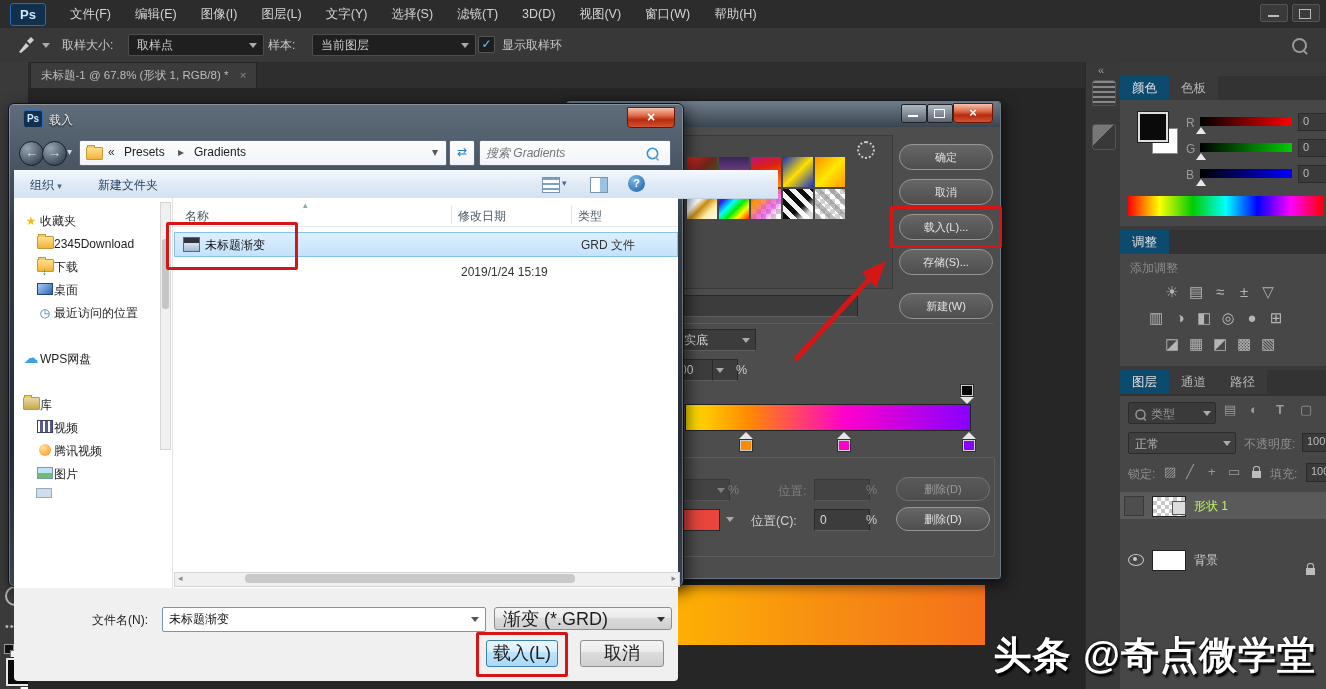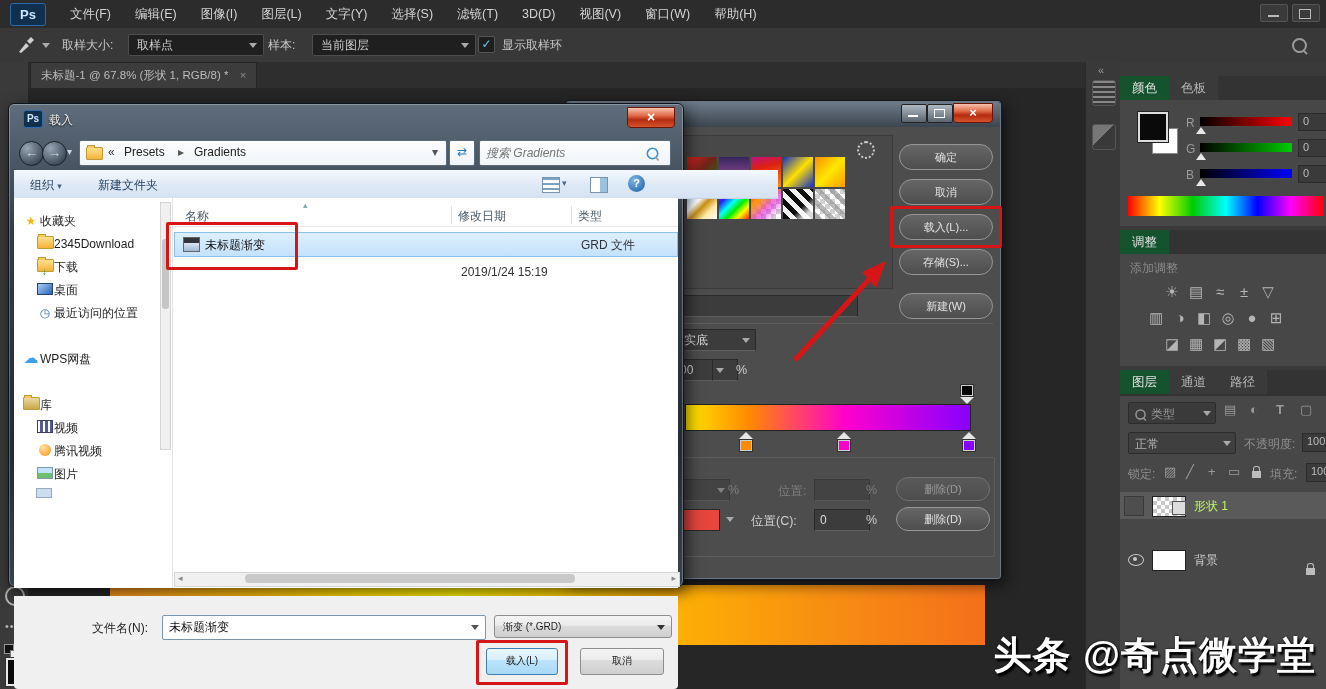--- a/index.html
+++ b/index.html
@@ -27,21 +27,21 @@
     box-shadow:inset 0 0 0 1px rgba(255,255,255,.28), 3px 5px 16px rgba(0,0,0,.65);
     background:linear-gradient(180deg,#5f6d7c,#333d49 26%,#232b35 72%,#39434f);}
   .gdialog{left:565px;top:100px;width:435px;height:478px;border-radius:4px;z-index:5;
     background:#4d4d4d;border:1px solid #15181c;
     box-shadow:inset 0 0 0 1px #6b7684, 3px 5px 14px rgba(0,0,0,.6);}
   .aeroclose{background:linear-gradient(180deg,#f7c2ae,#e06a48 40%,#b42b10 62%,#d4542e);
     border:1px solid #6d1404;border-radius:0 0 4px 4px;color:#fff;text-align:center;font-weight:bold;}
   .psbtn{background:linear-gradient(180deg,#666,#4e4e4e);border:1px solid #969696;border-radius:13px;
     color:#e2e2e2;text-align:center;font-size:11px;}
   .w7btn{background:linear-gradient(180deg,#f4f4f4,#ebebeb 45%,#dcdcdc 46%,#cfcfcf);border:1px solid #8e8e8e;
-    border-radius:3px;color:#1e1e1e;text-align:center;font-size:10px;}
+    border-radius:3px;color:#1e1e1e;text-align:center;font-size:18px;}
   .w7def{background:linear-gradient(180deg,#ebf6fd,#d7effc 45%,#bce4fb 46%,#a9d9f6);border-color:#3c7fb1;}
   .redbox{border:3px solid #d61616;z-index:12;border-radius:2px;}
   .crumbbar{background:linear-gradient(180deg,#fdfdfd,#f0f4f9);border:1px solid #5c6b7a;border-radius:2px;color:#333;}
   .lmtoolbar{background:linear-gradient(180deg,#f4f9fe,#e0eaf6 50%,#d5e2f2);border-bottom:1px solid #c3d1e0;color:#1e3c5c;}
   .treeitem{height:23px;line-height:23px;color:#1e1e1e;font-size:12px;white-space:nowrap;}
   .treeitem .ig{display:inline-block;width:18px;text-align:center;}
   .ic-folder{display:inline-block;width:15px;height:11px;background:linear-gradient(180deg,#ffe08a,#f3b33a);
     border:1px solid #c09a36;border-radius:1px;position:relative;vertical-align:-1px;}
   .ic-folder:before{content:"";position:absolute;top:-3px;left:0;width:6px;height:2px;background:#f7cb60;
     border:1px solid #c09a36;border-bottom:none;}
@@ -60,21 +60,21 @@
     line-height:22px;font-size:13px;background:radial-gradient(circle at 32% 28%,#95a3b2,#3c4document8 70%);
     background:radial-gradient(circle at 32% 28%,#95a3b2,#3d4document);background:radial-gradient(circle at 32% 28%,#97a5b4,#3e4a57 75%);}
   .gearicon{width:14px;height:14px;border-radius:50%;border:2px dotted #cfcfcf;background:#4d4d4d;}
   .stopbox{width:12px;height:11px;border:1px solid #30303;border:1px solid #303030;box-shadow:0 0 0 1px #cfcfcf inset;}
   .triup{width:0;height:0;border-left:7px solid transparent;border-right:7px solid transparent;border-bottom:7px solid #e6e6e6;}
   .tridown{width:0;height:0;border-left:7px solid transparent;border-right:7px solid transparent;border-top:7px solid #e6e6e6;}
   .gefield{background:#3c3c3c;border:1px solid #2a2a2a;border-bottom-color:#5f5f5f;color:#ddd;line-height:20px;padding:0 5px;}
   .gelabel{color:#cfcfcf;font-size:12.5px;}
   .gedis{color:#7d7d7d;}
   .rtab{height:24px;line-height:24px;padding:0 12px;color:#b9b9b9;background:#3a3a3a;display:inline-block;font-size:12.5px;}
-  .rtab.on{background:#14532d;color:#e0e0e0;}
+  .rtab.on{background:#0c4a6e;color:#e0e0e0;}
   .sliderthumb{width:0;height:0;border-left:5px solid transparent;border-right:5px solid transparent;border-bottom:7px solid #e8e8e8;}
   .valbox{background:#3a3a3a;border:1px solid #2b2b2b;color:#bbb;text-align:left;padding:1px 4px;font-size:11px;}
   .adjicon{width:24px;height:20px;color:#b5b5b5;font-size:15px;text-align:center;line-height:20px;}
   .eye{width:14px;height:10px;border:1px solid #c9c9c9;border-radius:50%;position:relative;}
   .eye:after{content:"";position:absolute;width:4px;height:4px;border-radius:50%;background:#c9c9c9;left:4px;top:2px;}
   .locksh{width:9px;height:7px;background:#bdbdbd;position:relative;}
   .locksh:before{content:"";position:absolute;left:1px;top:-5px;width:5px;height:4px;border:1.5px solid #bdbdbd;border-bottom:none;border-radius:3px 3px 0 0;}
   .mag{width:11px;height:11px;border:2px solid #9a9a9a;border-radius:50%;position:relative;}
   .mag:after{content:"";position:absolute;width:2px;height:6px;background:#9a9a9a;transform:rotate(-45deg);left:10px;top:9px;}
   .wm{color:#fff;font-weight:bold;font-size:38px;text-shadow:2px 3px 2px #000,0 0 2px #000;letter-spacing:1px;}
@@ -317,21 +317,21 @@
       </div>
       <div class="abs redbox" style="left:152px;top:24px;width:126px;height:42px;"></div>
 
       <div class="abs" style="left:160px;top:374px;width:504px;height:13px;background:#f0f0f0;border:1px solid #d5d5d5;">
         <span class="abs" style="left:3px;top:0px;color:#888;font-size:9px;">◂</span>
         <span class="abs" style="right:3px;top:0px;color:#888;font-size:9px;">▸</span>
         <div class="abs" style="left:70px;top:1px;width:330px;height:9px;background:#c9c9c9;border-radius:4px;"></div>
       </div>
     </div>
 
-    <div class="abs" style="left:5px;top:484px;width:664px;height:93px;background:#f0f0f0;border-radius:0 0 4px 4px;margin-top:8px;">
+    <div class="abs" style="left:5px;top:484px;width:664px;height:93px;background:#f0f0f0;border-radius:0 0 4px 4px;">
       <span class="abs" style="left:78px;top:24px;color:#1e1e1e;">文件名(N):</span>
       <div class="abs" style="left:148px;top:19px;width:322px;height:23px;background:#fff;border:1px solid #7a96ab;border-radius:2px;">
         <input class="abs" style="left: 4px; top: 2px; width: 290px; height: 17px; border: none; outline: none; font-size: 12px; color: rgb(17, 17, 17); background: transparent; font-family: &quot;Liberation Sans&quot;, sans-serif;" value="未标题渐变">
         <div class="caret" style="right:6px;top:9px;border-top-color:#555;"></div>
       </div>
       <div class="abs w7btn" style="left:480px;top:19px;width:178px;height:23px;line-height:22px;text-align:left;padding-left:8px;box-sizing:border-box;">
         <span>渐变 (*.GRD)</span>
         <div class="caret" style="right:6px;top:9px;border-top-color:#333;"></div>
       </div>
       <div class="abs w7btn w7def" style="left:472px;top:52px;width:70px;height:25px;line-height:24px;">载入(L)</div>

